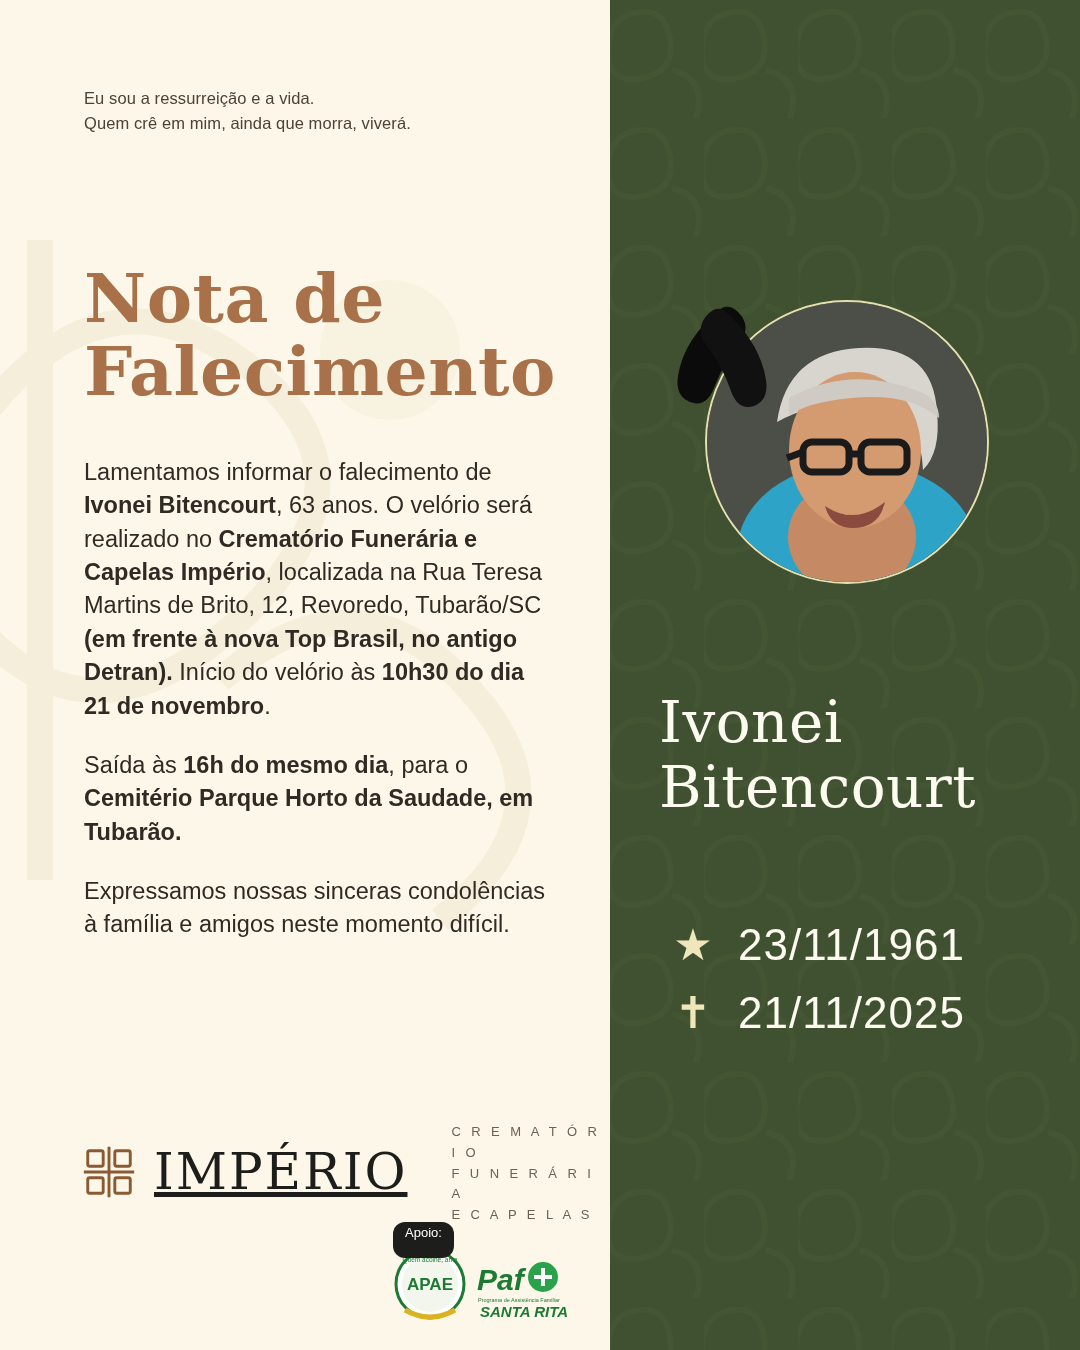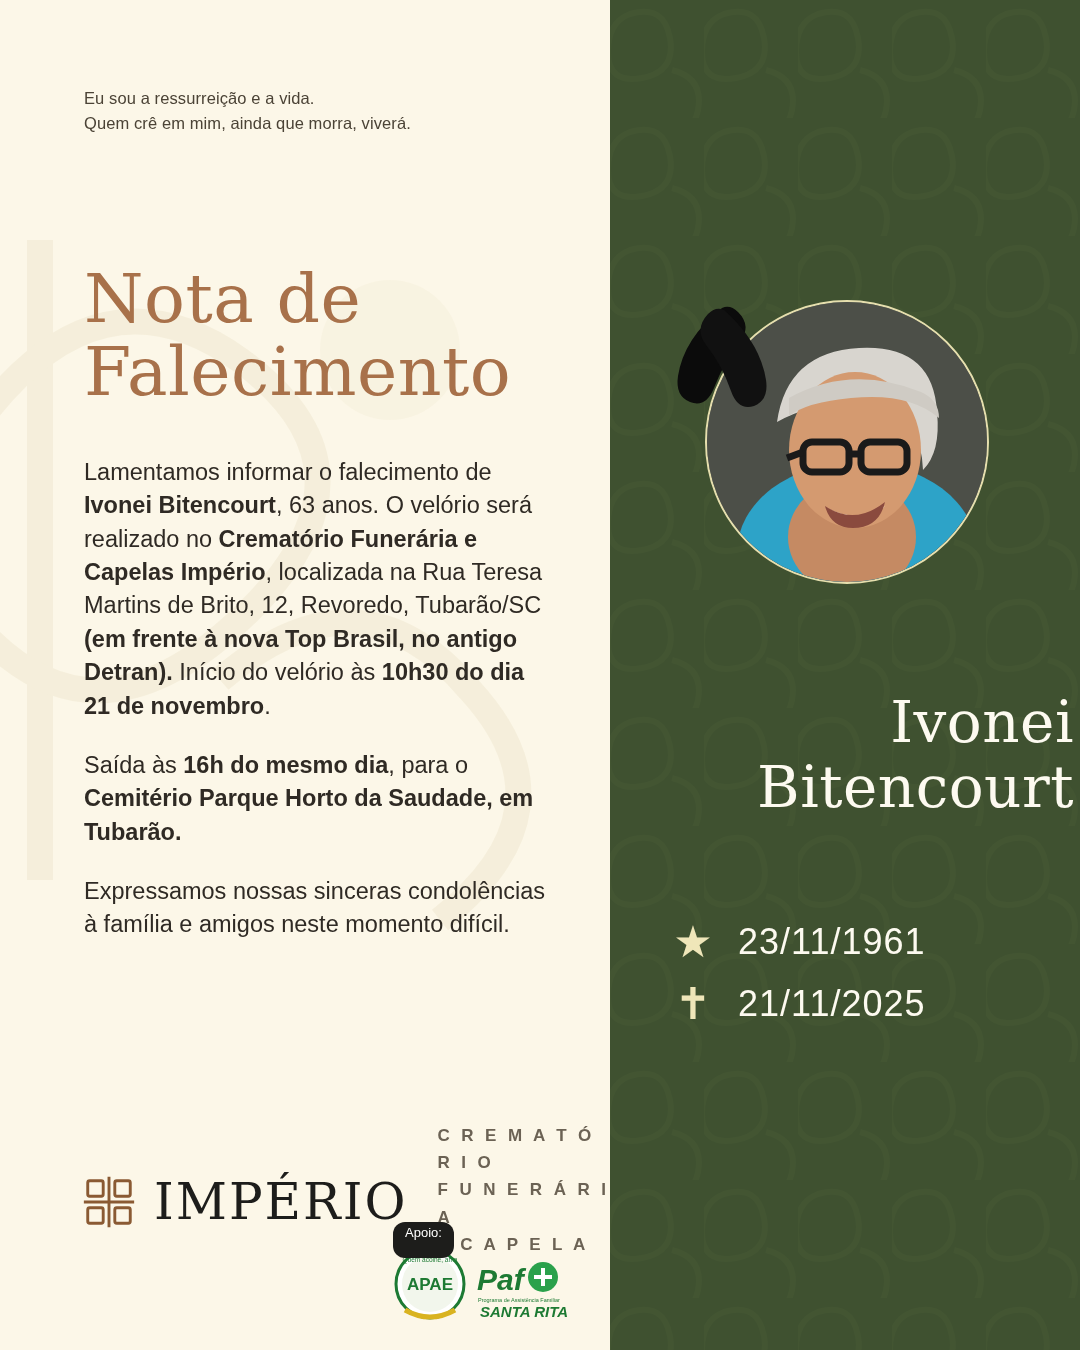--- a/index.html
+++ b/index.html
@@ -32,42 +32,43 @@
   .verse{
     position:absolute;left:84px;top:86px;
     font-size:16.5px;line-height:1.5;color:#4b4336;
     letter-spacing:.1px;
   }
   .title{
     position:absolute;left:84px;top:262px;
     font-family:"DejaVu Serif", serif;
     font-size:68px;line-height:1.08;
     color:#a8714a;
-    font-weight:400;
+    font-weight:700;
     letter-spacing:.5px;
   }
   .body{
     position:absolute;left:84px;top:448px;width:470px;
     font-size:23.5px;line-height:1.42;color:#2f2a24;
   }
   .body p{margin:8px 0 26px 0;}
   .body b{font-weight:700;}
   .logo-wrap{
     position:absolute;left:80px;top:1118px;
     display:flex;align-items:center;gap:16px;
   }
   .logo-mark{width:58px;height:58px;flex:0 0 auto;}
   .logo-text{
     font-family:"DejaVu Serif", serif;
     font-size:50px;letter-spacing:2px;color:#1d1d1b;
     line-height:1;
+    text-decoration:underline;
   }
   .logo-sub{
-    font-size:17px;letter-spacing:3.4px;color:#6b6254;
-    line-height:1.6;margin-left:14px;margin-top:4px;font-weight:bold;
+    font-size:13px;letter-spacing:3.4px;color:#6b6254;
+    line-height:1.6;margin-left:28px;margin-top:4px;
   }
   .contact{
     position:absolute;left:84px;top:1240px;
     font-size:15.5px;line-height:1.5;color:#2f2a24;
   }
   .contact b{font-weight:700;}
   .apoio{
     position:absolute;left:385px;top:1222px;
     width:200px;height:110px;
   }
@@ -89,33 +90,32 @@
     width:280px;height:280px;border-radius:50%;
     border:2px solid #e6dfae;
     overflow:hidden;
     background:#6a6f62;
   }
   .ribbon{
     position:absolute;left:52px;top:288px;width:120px;height:140px;
     z-index:4;
   }
   .person-name{
-    position:absolute;left:64px;top:690px;width:400px;
+    position:absolute;left:49px;top:690px;width:400px;
     font-family:"DejaVu Serif", serif;
     font-size:58px;line-height:1.12;color:#fdfaf0;
     letter-spacing:.5px;
-    text-align:right;
   }
   .dates{
     position:absolute;left:60px;top:920px;
     color:#fdfaf0;
   }
   .date-row{display:flex;align-items:center;gap:22px;margin-bottom:18px;}
   .date-row .glyph{width:46px;text-align:center;font-size:44px;color:#efe6b9;line-height:1;}
-  .date-row .txt{font-size:36px;letter-spacing:1px;}
+  .date-row .txt{font-size:44px;letter-spacing:1px;}
 </style>
 </head>
 <body>
 
 <div class="card">
 
   <div class="left">
 
     <svg class="watermark" viewBox="0 0 700 900">
       <g fill="none" stroke="#efe7cf" stroke-width="26">

